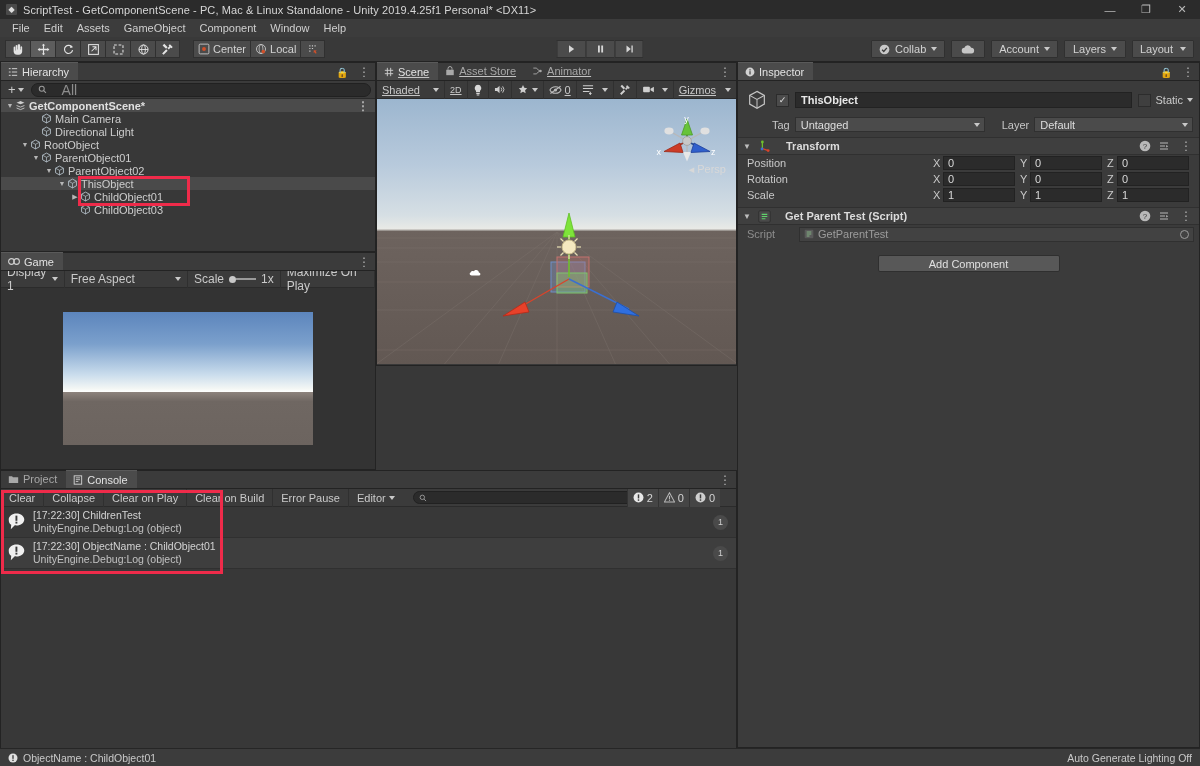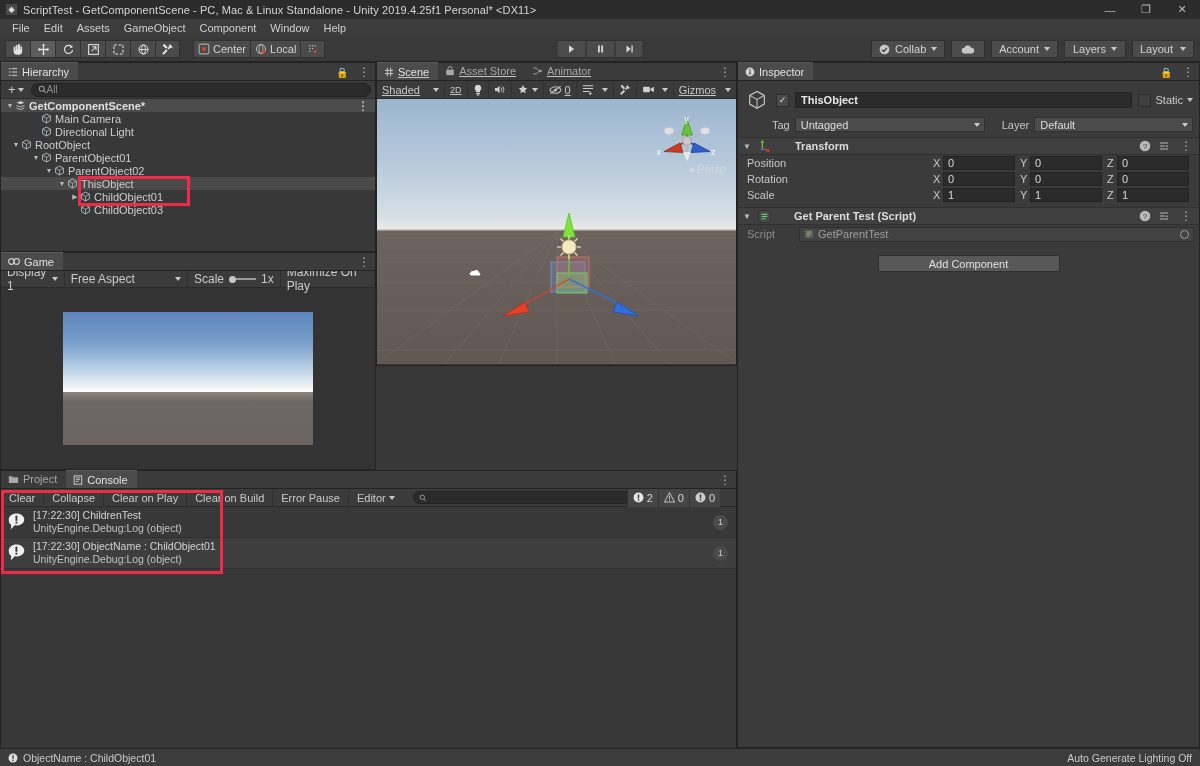--- a/index.html
+++ b/index.html
@@ -65,21 +65,21 @@
   .kebab { color:#b5b5b5; font-size: 12px; letter-spacing: -1px; line-height: 1; padding: 0 3px; }
   .lockicon { color:#b5b5b5; font-size: 10px; }
 
   
   #hierarchy { left: 0; top: 62px; width: 376px; height: 190px; }
   .h-toolbar { height: 18px; background: #3b3b3b; display: flex; align-items: center;
                padding: 0 4px; gap: 4px; border-bottom: 1px solid #2b2b2b; }
   .plusbtn { display:flex; align-items:center; gap:2px; color:#cccccc; font-size: 13px; padding: 0 3px; }
   .searchbox {
     flex: 1; height: 14px; background: #2b2b2b; border: 1px solid #212121; border-radius: 7px;
-    display: flex; align-items: center; padding: 4px 6px; gap: 0; color: #8d8d8d; font-size: 10px;
+    display: flex; align-items: center; padding: 4px 6px; gap: 15px; color: #8d8d8d; font-size: 14px;
   }
   .h-list { background: #383838; height: calc(100% - 36px); overflow: hidden; }
   .hrow { height: 13px; display: flex; align-items: center; font-size: 11px; color: #cdcdcd;
           padding-left: 4px; position: relative; }
   .hrow.scene { background: #4b4b4b; font-weight: bold; color: #e0e0e0; }
   .hrow.selected { background: #4a4a4a; }
   .hrow .tri { width: 10px; font-size: 7px; color: #b6b6b6; flex: 0 0 10px; text-align: center; }
   .hrow .gicon { margin-right: 3px; display: inline-flex; }
   .hrow .kebab { position: absolute; right: 4px; }
 
@@ -148,21 +148,21 @@
                color: #e8e8e8; font-size: 11px; font-weight: bold; display:flex; align-items:center; padding: 0 5px; }
   .staticwrap { display:flex; align-items:center; gap:4px; font-size:11px; color:#cacaca; }
   .i-row2 { display:flex; align-items:center; padding: 4px 6px 5px 6px; gap: 5px; }
   .lbl-sm { font-size: 11px; color: #c6c6c6; }
   .dropdown { height: 15px; background: #4b4b4b; border: 1px solid #303030; display:flex;
               align-items:center; justify-content:space-between; padding: 0 4px 0 5px;
               font-size:11px; color:#dedede; }
   .comp-header { height: 18px; background: #3f3f3f; display: flex; align-items: center;
                  gap: 6px; padding-left: 4px; border-top: 1px solid #303030;
                  border-bottom: 1px solid #303030; position: relative; }
-  .comp-header .title { font-size: 11px; font-weight: bold; color: #dcdcdc; margin-left: 17px; }
+  .comp-header .title { font-size: 11px; font-weight: bold; color: #dcdcdc; margin-left: 8px; }
   .comp-header .hright { position:absolute; right: 5px; display:flex; align-items:center; gap:7px; color:#b8b8b8; }
   .foldtri { font-size: 8px; color:#bdbdbd; width:10px; text-align:center; }
   .prow { height: 16px; display: flex; align-items: center; padding-left: 9px; }
   .prow .pname { width: 186px; font-size: 11px; color: #c8c8c8; }
   .vec3 { flex: 1; display: flex; gap: 0; padding-right: 5px; }
   .vfield { flex: 1; display: flex; align-items: center; gap: 3px; margin-right: 5px; }
   .vfield .ax { font-size: 11px; color: #c9c9c9; width: 7px; }
   .vfield .inp { flex: 1; height: 14px; background: #2b2b2b; border: 1px solid #222;
                  color: #d8d8d8; font-size: 11px; display:flex; align-items:center; padding-left: 4px; }
   .srow { height: 18px; display:flex; align-items:center; padding-left: 9px; }
@@ -380,21 +380,21 @@
         <div class="hrow" style="padding-left: 30px;">
           <span class="tri"></span>
           <span class="gicon">
             <svg width="11" height="11" viewBox="0 0 14 14">
               <path d="M7 1.4l5 2.7v5.8l-5 2.7-5-2.7V4.1z" fill="none" stroke="#b9c6cf" stroke-width="1.1"></path>
               <path d="M2 4.1l5 2.7 5-2.7M7 6.8v6.1" fill="none" stroke="#b9c6cf" stroke-width="0.9"></path>
             </svg>
           </span>
           <span>Directional Light</span>
         </div>
-        <div class="hrow" style="padding-left: 10px;">
+        <div class="hrow" style="padding-left: 19px;">
           <span class="tri">▼</span>
           <span class="gicon">
             <svg width="11" height="11" viewBox="0 0 14 14">
               <path d="M7 1.4l5 2.7v5.8l-5 2.7-5-2.7V4.1z" fill="none" stroke="#b9c6cf" stroke-width="1.1"></path>
               <path d="M2 4.1l5 2.7 5-2.7M7 6.8v6.1" fill="none" stroke="#b9c6cf" stroke-width="0.9"></path>
             </svg>
           </span>
           <span>RootObject</span>
         </div>
         <div class="hrow" style="padding-left: 30px;">

